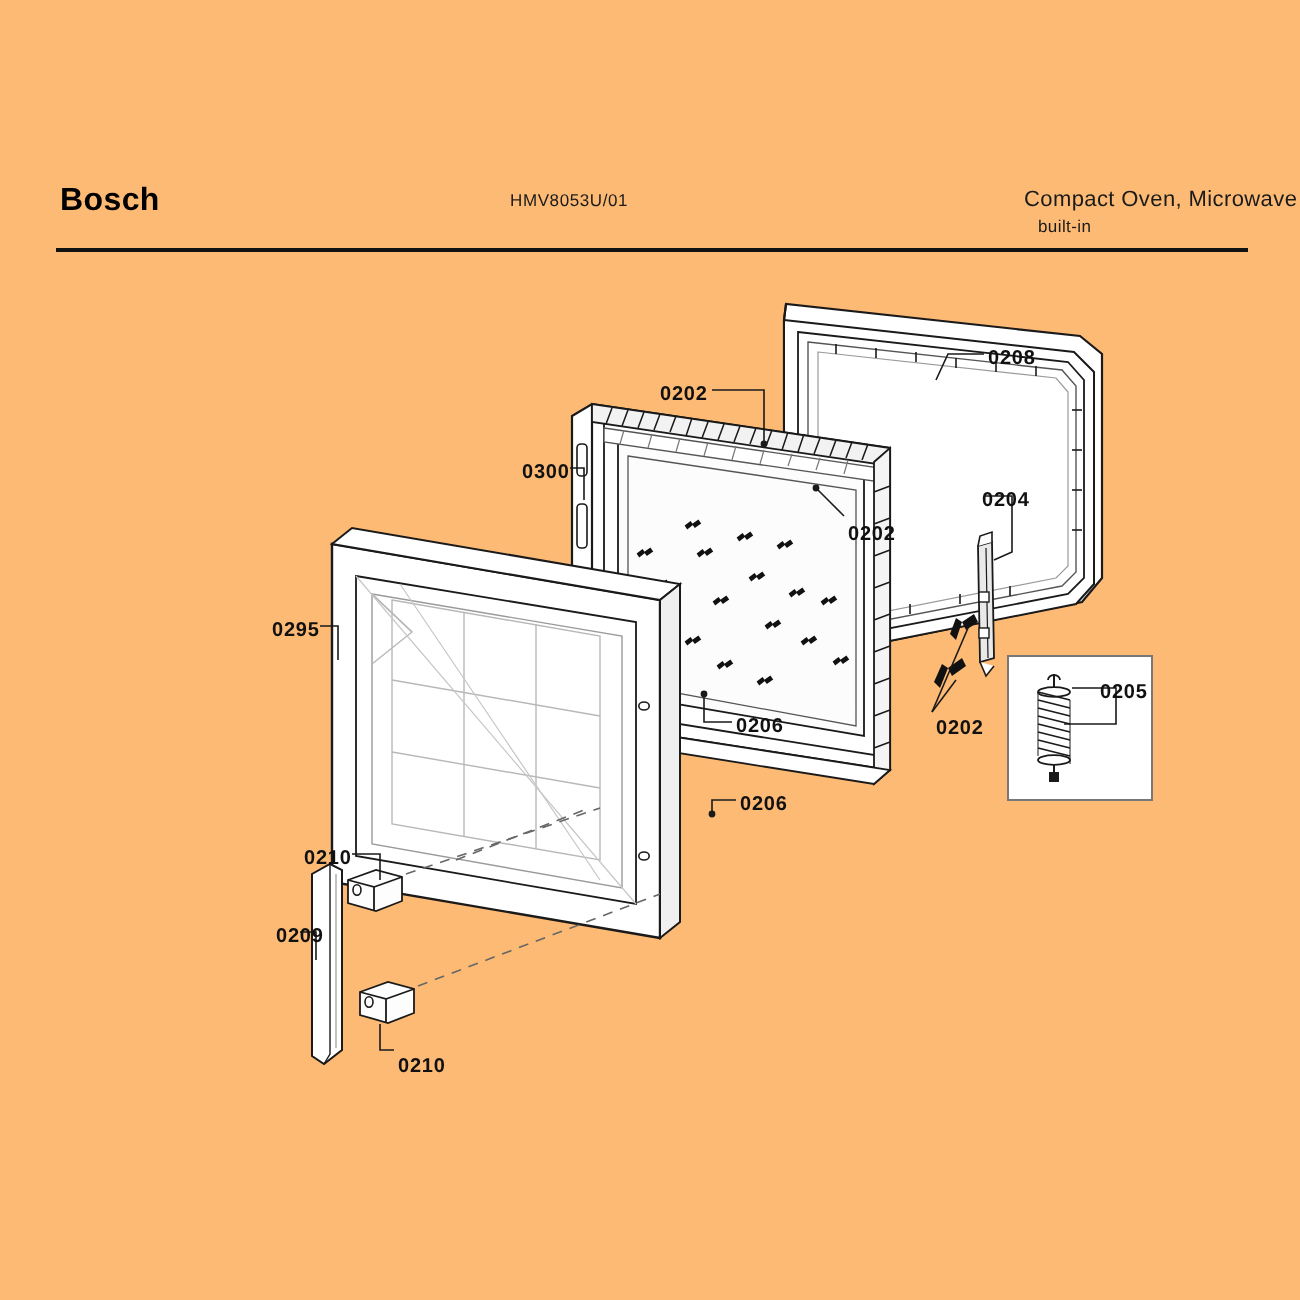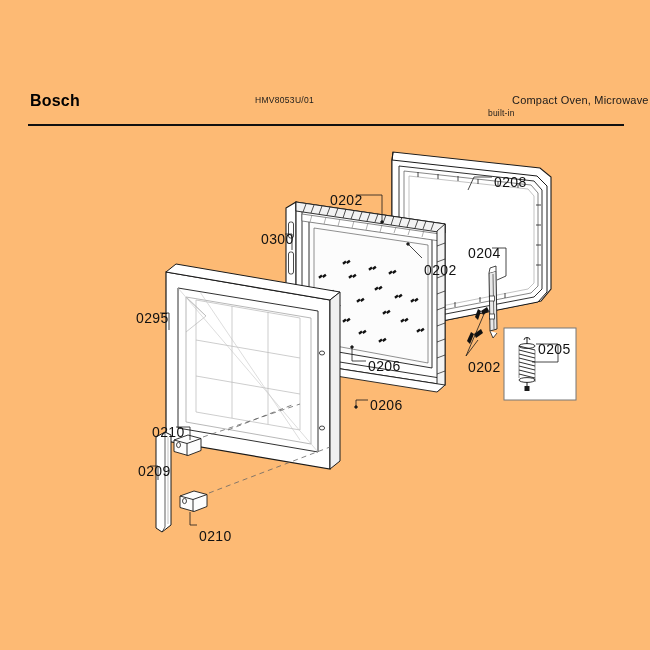--- a/index.html
+++ b/index.html
@@ -8,31 +8,31 @@
   #page{position:relative;width:650px;height:650px;background:#fdba74;}
 
   
   .hdr{position:absolute;left:0;top:0;width:650px;height:130px;}
   .brand{position:absolute;left:30px;top:92px;font-size:16px;font-weight:bold;
          letter-spacing:.2px;color:#000;}
   .model{position:absolute;left:243px;top:95px;font-size:8.5px;color:#1a1a1a;
          letter-spacing:.3px;margin-left:12px;}
   .cat{position:absolute;left:512px;top:94px;font-size:11px;color:#1a1a1a;
        letter-spacing:.2px;line-height:13px;}
-  .cat2{position:absolute;left:488px;top:108px;font-size:8.5px;color:#1a1a1a;
+  .cat2{position:absolute;left:519px;top:108px;font-size:8.5px;color:#1a1a1a;
         letter-spacing:.2px;}
   .rule{position:absolute;left:28px;top:124px;width:596px;height:2px;
         background:#111;}
 
   
   #art{position:absolute;left:0;top:0;width:650px;height:650px;}
 
   
-  .lbl{position:absolute;font-size:14px;color:#111;letter-spacing:.4px;
-       white-space:nowrap;}
+  .lbl{position:absolute;font-size:10px;color:#111;letter-spacing:.4px;
+       white-space:nowrap;font-weight:bold;}
 </style>
 </head>
 <body>
 
 <div id="page">
 
   <div class="hdr">
     <div class="brand">Bosch</div>
     <div class="model">HMV8053U/01</div>
     <div class="cat">Compact Oven, Microwave</div>
@@ -281,22 +281,22 @@
       <path d="M197,525 L190,525 L190,512"></path>
     </g>
   </svg>
 
   <div>
     <div class="lbl" style="left:136px;top:310px">0295</div>
     <div class="lbl" style="left:330px;top:192px">0202</div>
     <div class="lbl" style="left:424px;top:262px">0202</div>
     <div class="lbl" style="left:468px;top:359px">0202</div>
     <div class="lbl" style="left:261px;top:231px">0300</div>
-    <div class="lbl" style="left:468px;top:245px">0204</div>
-    <div class="lbl" style="left:538px;top:341px">0205</div>
+    <div class="lbl" style="left:491px;top:245px">0204</div>
+    <div class="lbl" style="left:550px;top:341px">0205</div>
     <div class="lbl" style="left:368px;top:358px">0206</div>
     <div class="lbl" style="left:370px;top:397px">0206</div>
     <div class="lbl" style="left:494px;top:174px">0208</div>
     <div class="lbl" style="left:138px;top:463px">0209</div>
     <div class="lbl" style="left:152px;top:424px">0210</div>
     <div class="lbl" style="left:199px;top:528px">0210</div>
   </div>
 
 </div>
 

